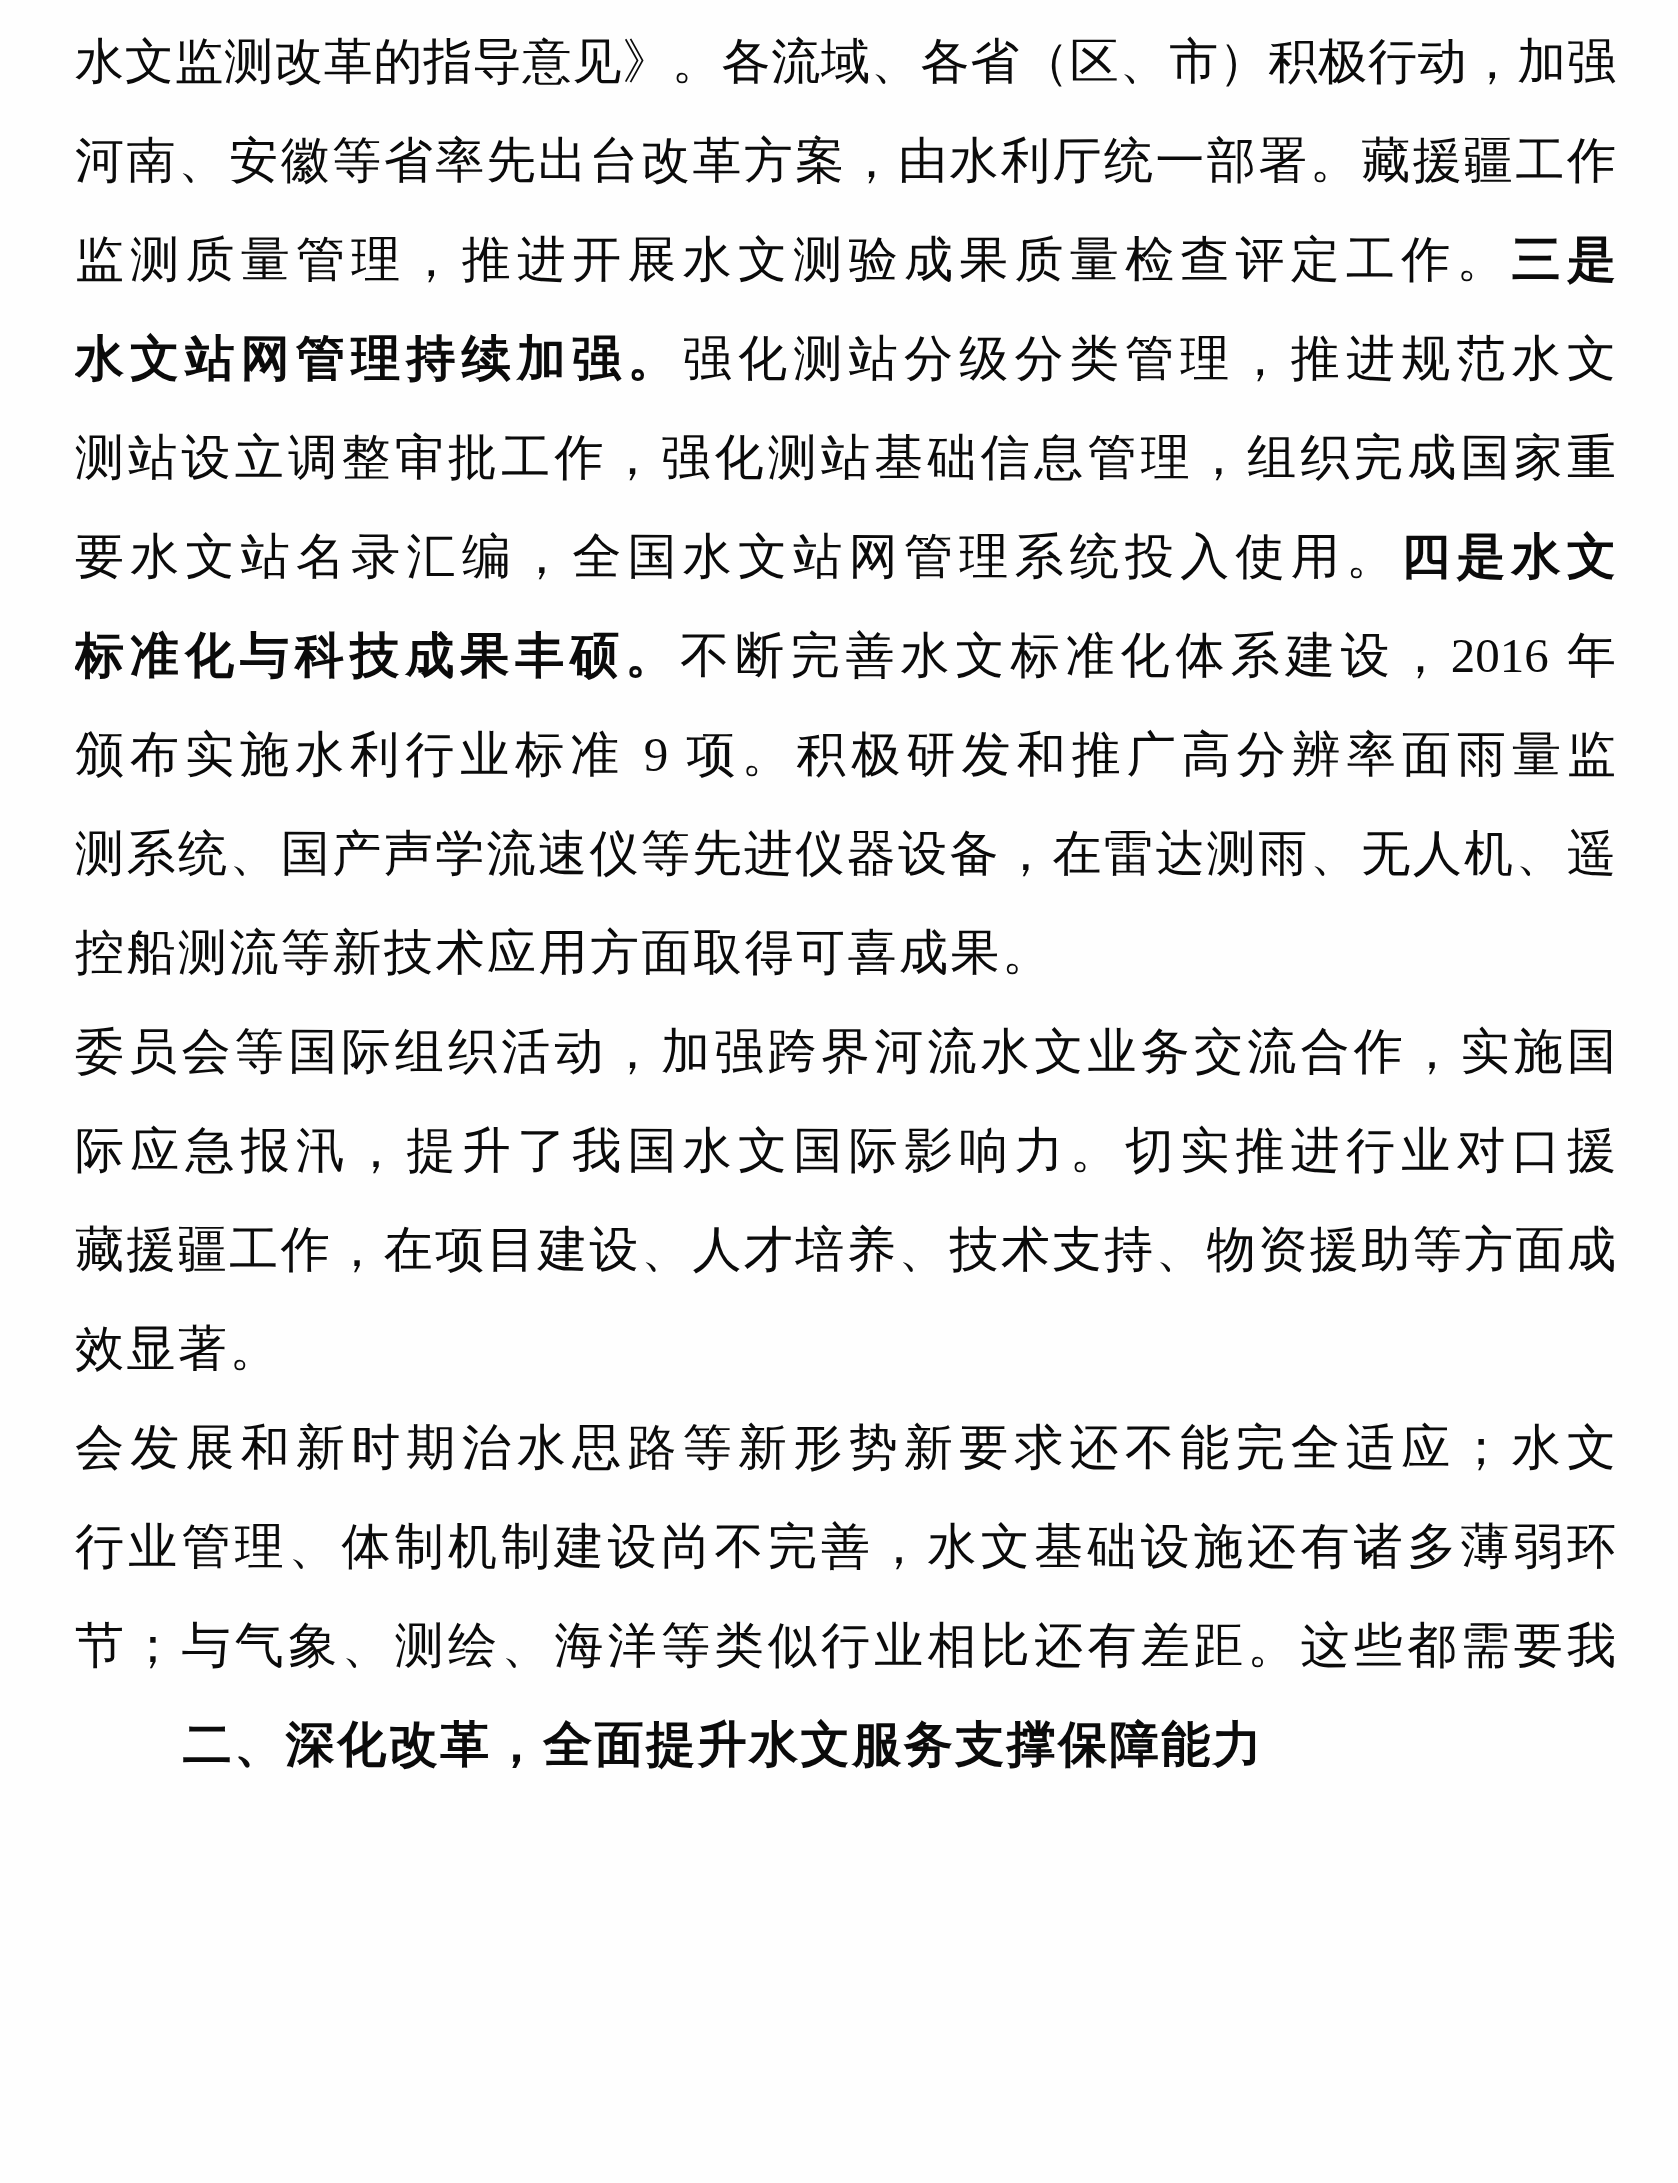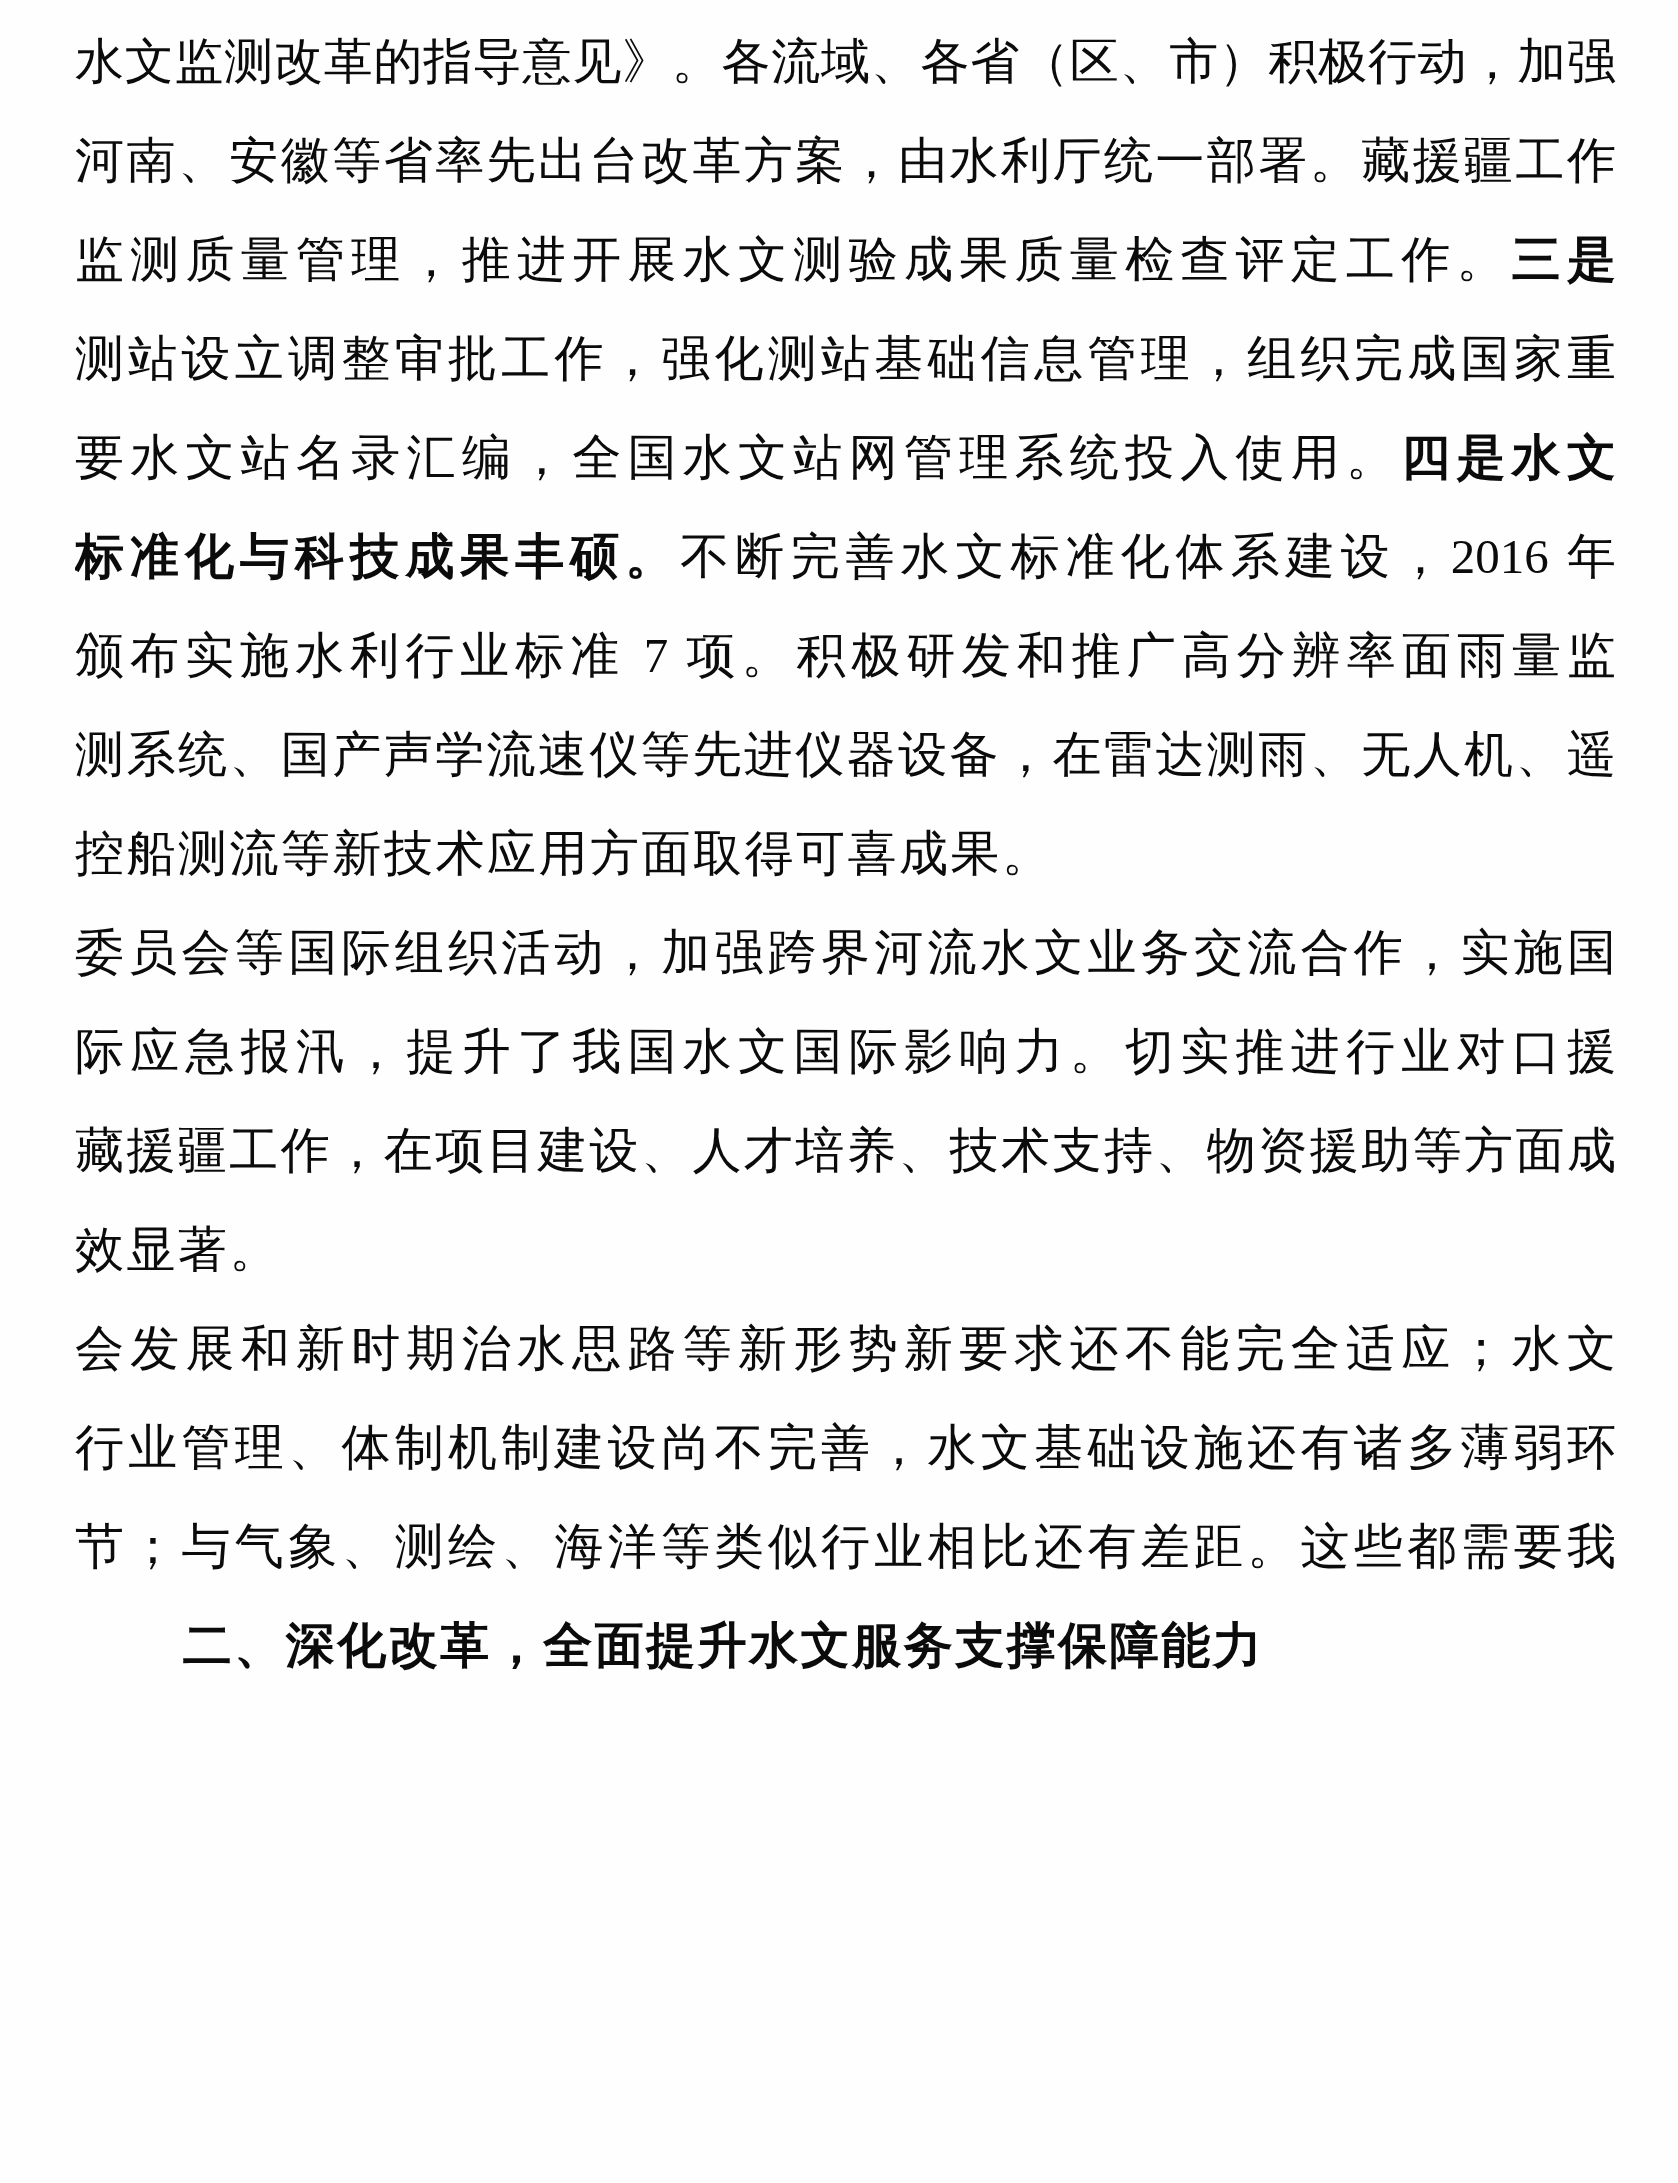--- a/index.html
+++ b/index.html
@@ -42,24 +42,25 @@
   }
 </style>
 </head>
 <body>
 
 <div class="page">
   <div class="text-block">
       <div class="line"><span class="">水文监测改革的指导意见》。各流域、各省（区、市）积极行动，加强</span></div>
       <div class="line"><span class="">河南、安徽等省率先出台改革方案，由水利厅统一部署。藏援疆工作</span></div>
       <div class="line"><span class="">监测质量管理，推进开展水文测验成果质量检查评定工作。</span><span class="b">三是</span></div>
+      <div class="line"><span class="b">水文站网管理持续加强。</span><span class="">强化测站分级分类管理，推进规范水文</span></div>
       <div class="line"><span class="">测站设立调整审批工作，强化测站基础信息管理，组织完成国家重</span></div>
       <div class="line"><span class="">要水文站名录汇编，全国水文站网管理系统投入使用。</span><span class="b">四是水文</span></div>
       <div class="line"><span class="b">标准化与科技成果丰硕。</span><span class="">不断完善水文标准化体系建设，2016 年</span></div>
-      <div class="line"><span class="">颁布实施水利行业标准 7 项。积极研发和推广高分辨率面雨量监</span></div>
+      <div class="line"><span class="">颁布实施水利行业标准 9 项。积极研发和推广高分辨率面雨量监</span></div>
       <div class="line"><span class="">测系统、国产声学流速仪等先进仪器设备，在雷达测雨、无人机、遥</span></div>
       <div class="line no-just"><span class="">控船测流等新技术应用方面取得可喜成果。</span></div>
       <div class="line"><span class="">委员会等国际组织活动，加强跨界河流水文业务交流合作，实施国</span></div>
       <div class="line"><span class="">际应急报汛，提升了我国水文国际影响力。切实推进行业对口援</span></div>
       <div class="line"><span class="">藏援疆工作，在项目建设、人才培养、技术支持、物资援助等方面成</span></div>
       <div class="line no-just"><span class="">效显著。</span></div>
       <div class="line"><span class="">会发展和新时期治水思路等新形势新要求还不能完全适应；水文</span></div>
       <div class="line"><span class="">行业管理、体制机制建设尚不完善，水文基础设施还有诸多薄弱环</span></div>
       <div class="line"><span class="">节；与气象、测绘、海洋等类似行业相比还有差距。这些都需要我</span></div>
       <div class="line no-just indent header"><span class="b">二、深化改革，全面提升水文服务支撑保障能力</span></div>

